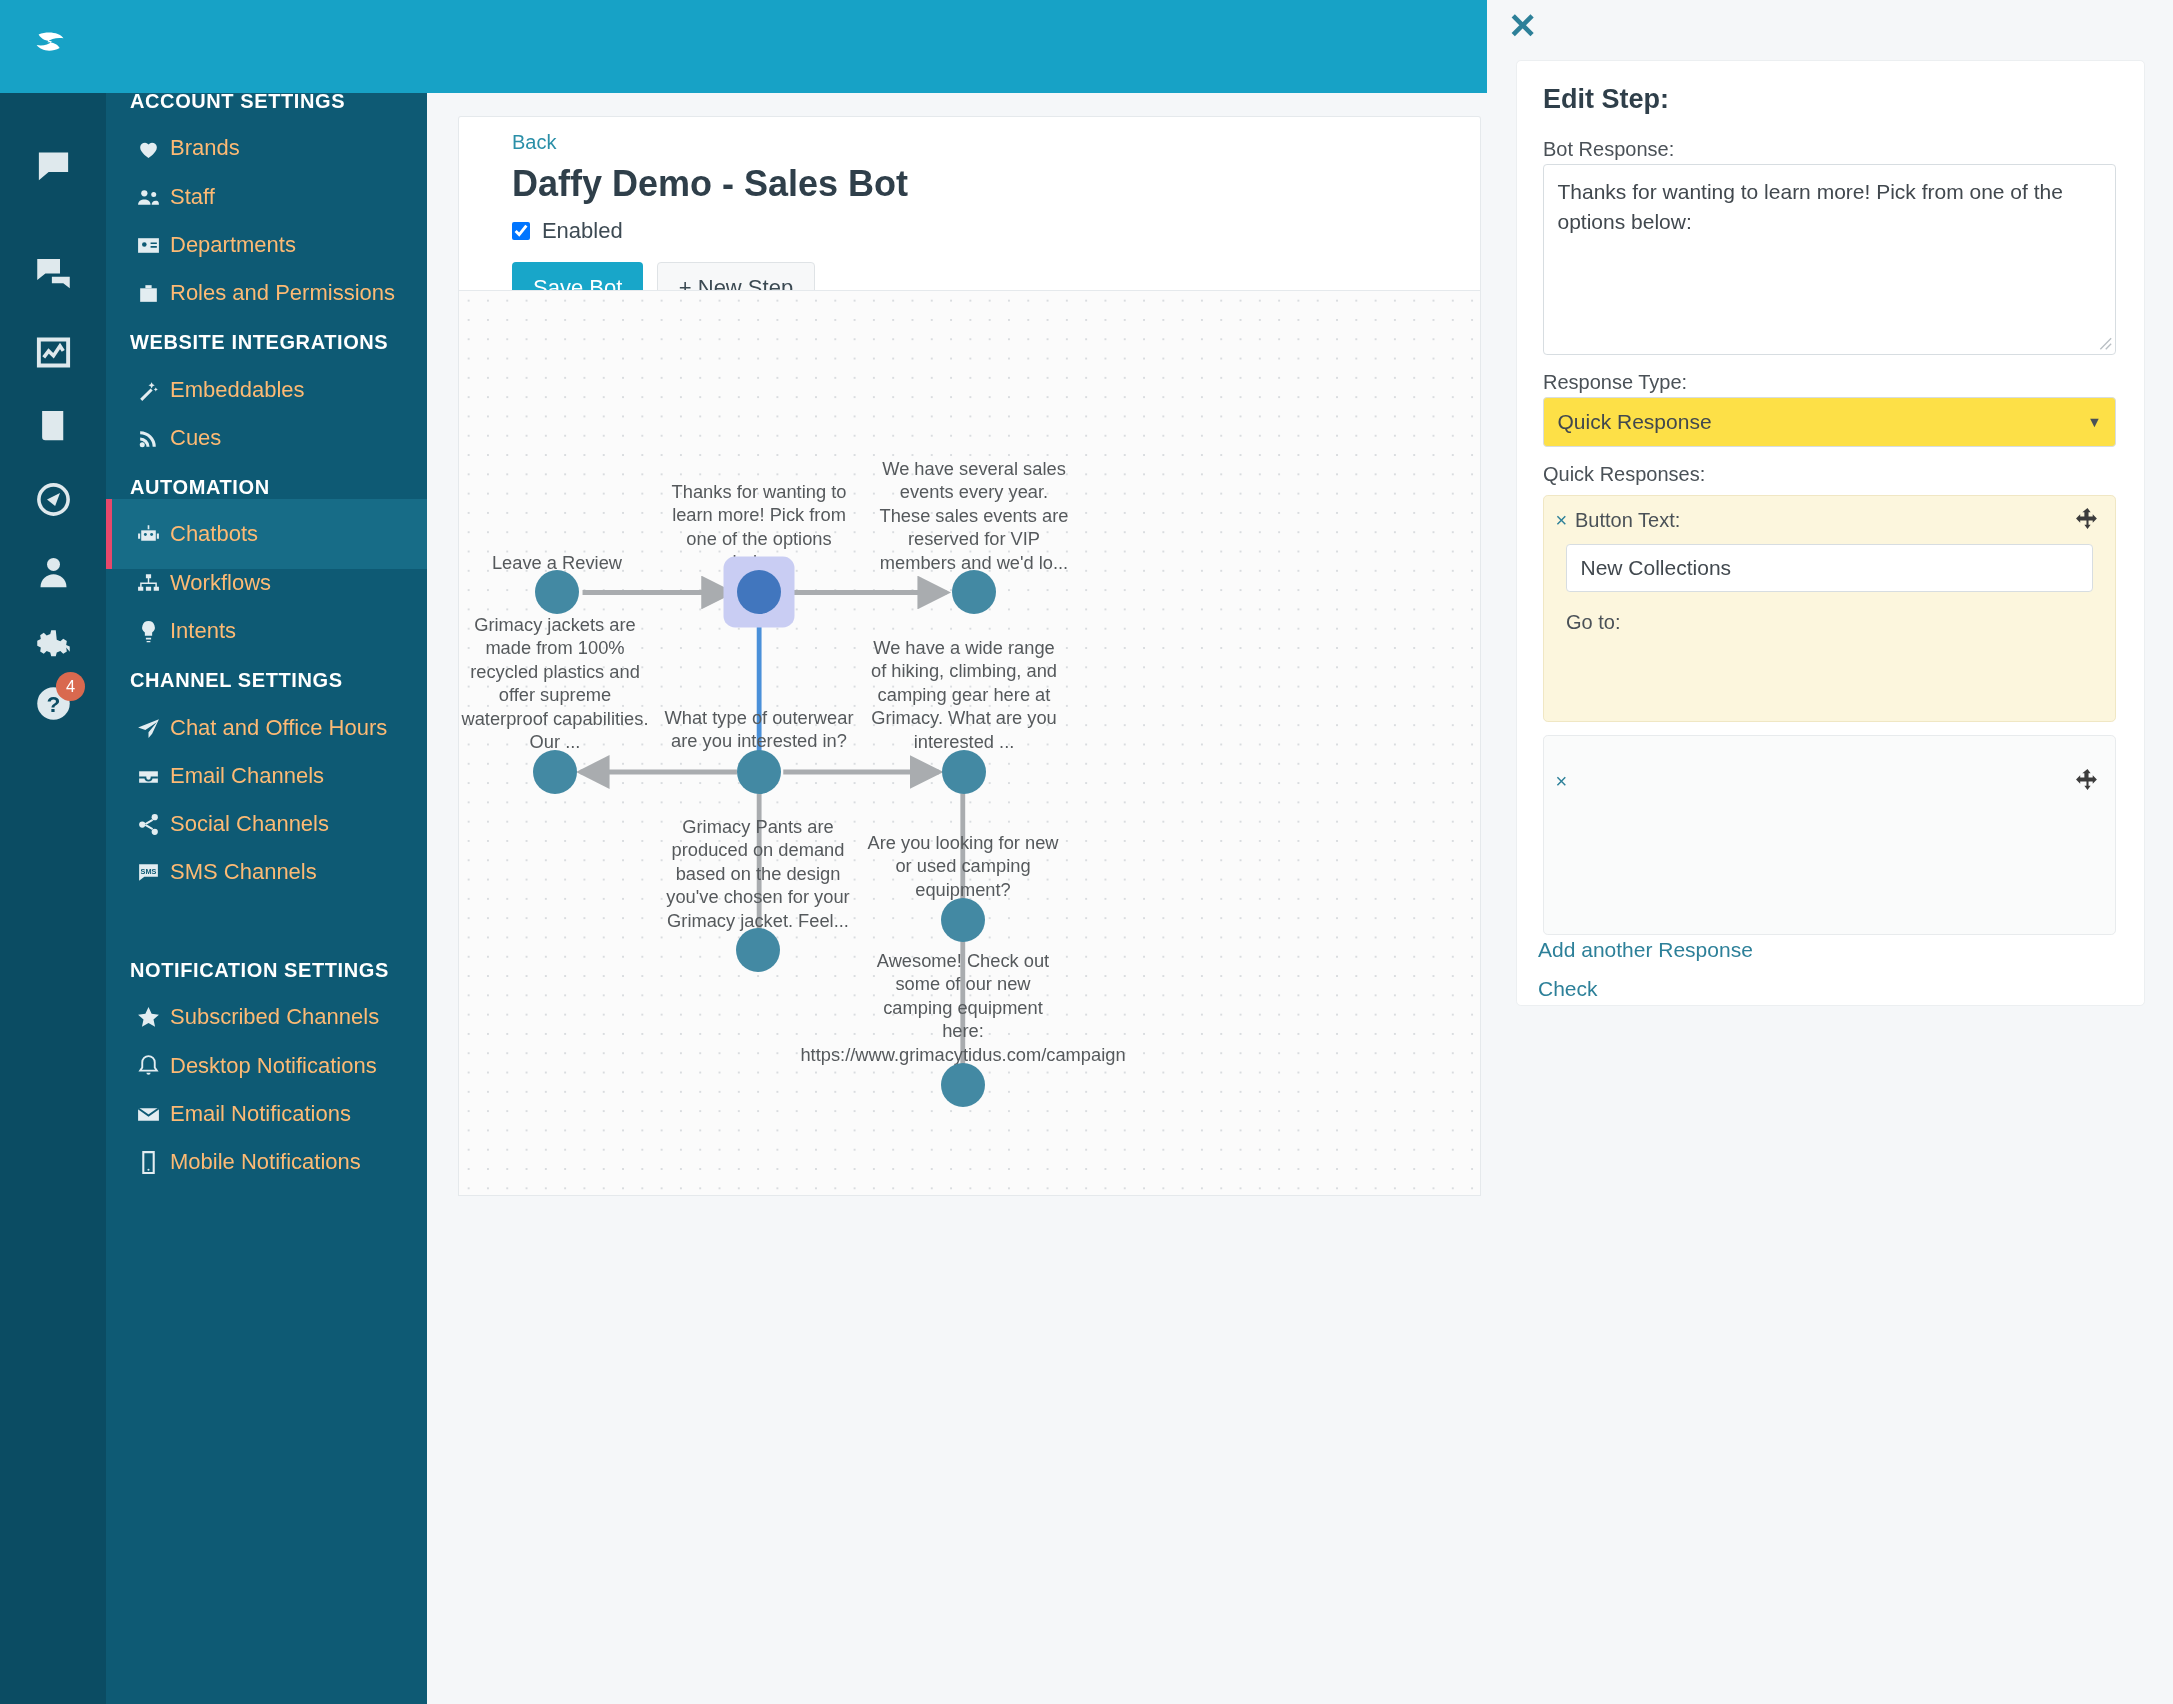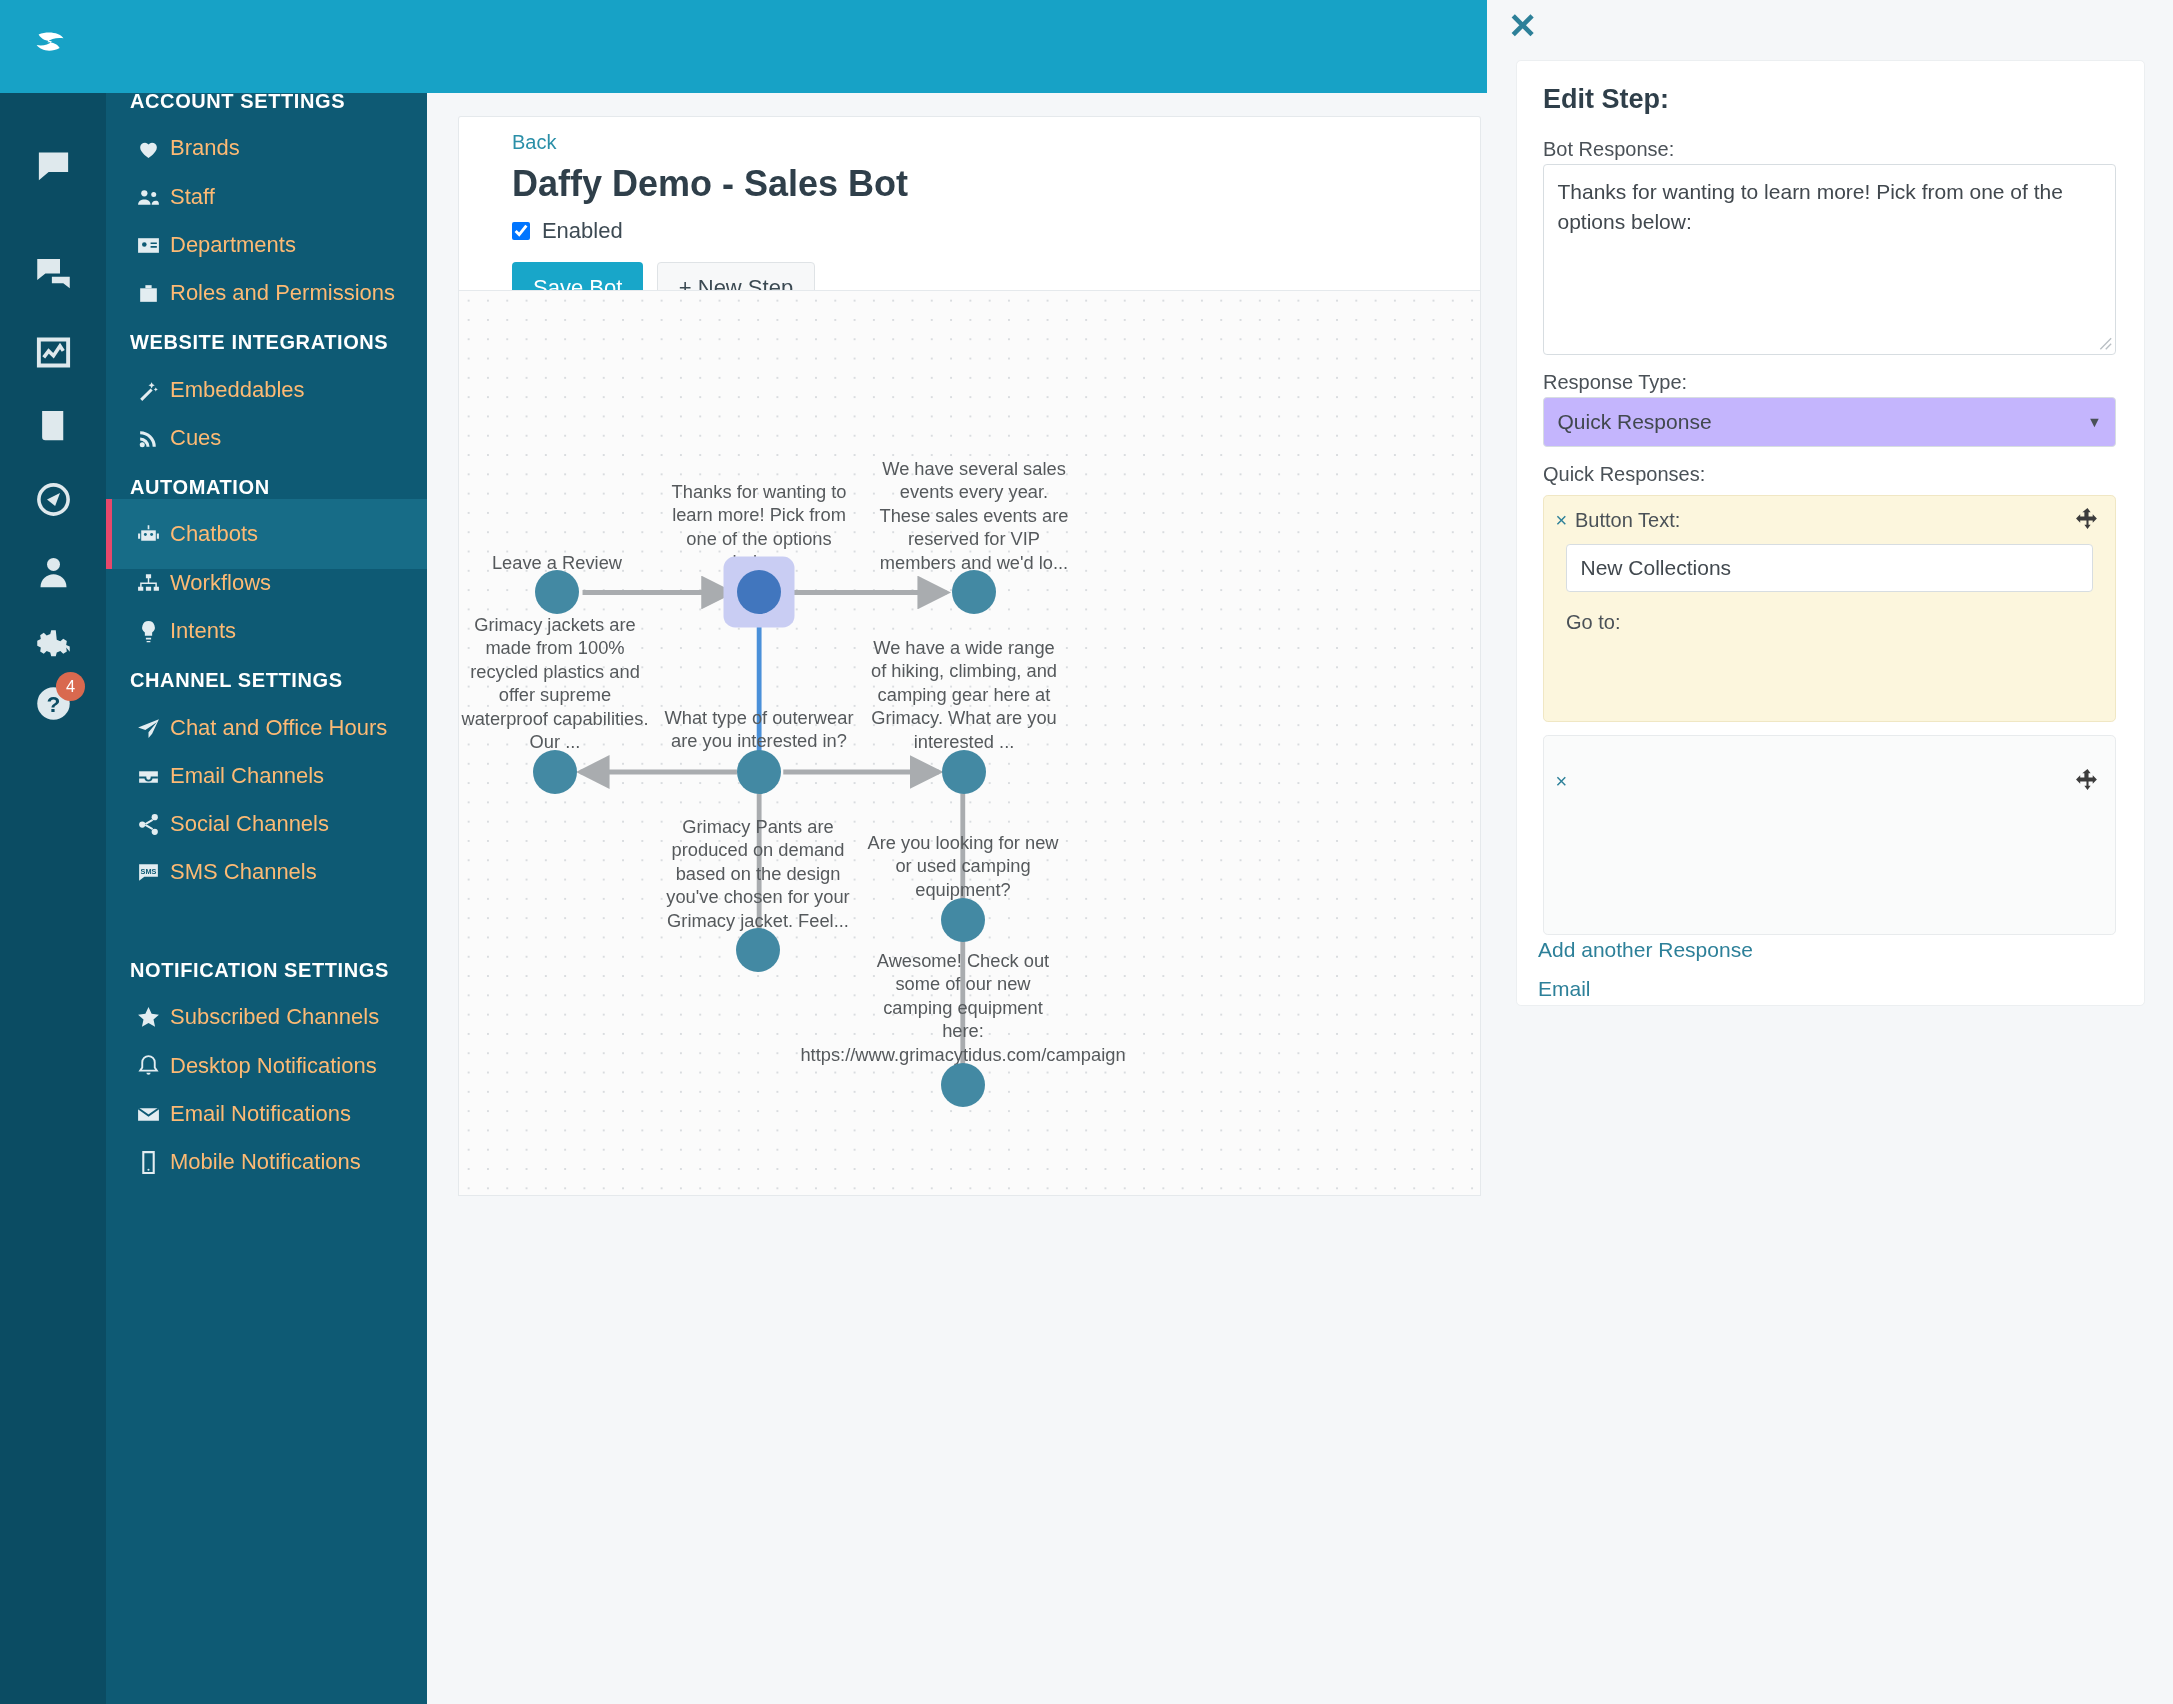--- a/index.html
+++ b/index.html
@@ -178,21 +178,21 @@
     resize: none;
     font-family: "Liberation Sans", sans-serif;
     background: #fff;
   }
   .ta-grip {
     position: absolute; left: 582px; top: 276px;
     width: 13.5px; height: 13.5px; pointer-events: none;
   }
   .sel {
     position: absolute; border: 1px solid #d7dde1;
-    border-radius: 3.9px; background: #c4b5fd;
+    border-radius: 3.9px; background: #fde047;
     font-size: 21px; color: #41484e;
     display: flex; align-items: center;
     padding: 0 13.5px;
   }
   .sel .caret {
     position: absolute; right: 13.5px; top: 50%;
     transform: translateY(-50%);
     font-size: 14.5px; color: #4a5157;
   }
 
@@ -576,18 +576,18 @@
       <div class="qr-card plain" style="top:674px; height:200px;">
         <div class="qr-x" style="left:11.6px; top:34px;">×</div>
         <div class="qr-move" style="right:15.4px; top:31px;">
           <svg viewBox="0 0 24 24">
               <path d="M12 2l3 4h-2v4h4V8l4 4-4 4v-2h-4v4h2l-3 4-3-4h2v-4H5v2l-4-4 4-4v2h4V6H7z"></path>
             </svg>
         </div>
       </div>
 
       <div class="link" style="left:21px; top:877px;">Add another Response</div>
-      <div class="link" style="left:21px; top:916px;">Email</div>
+      <div class="link" style="left:21px; top:916px;">Check</div>
     </div>
 
   </div>
 </div>
 
 
 </body></html>

